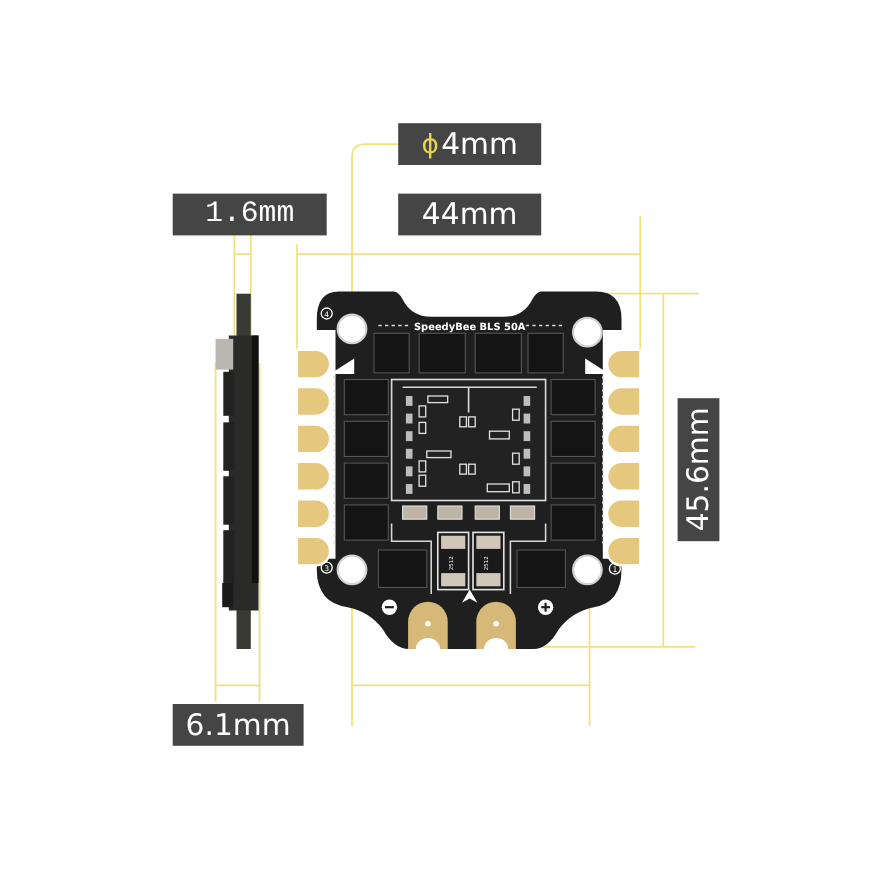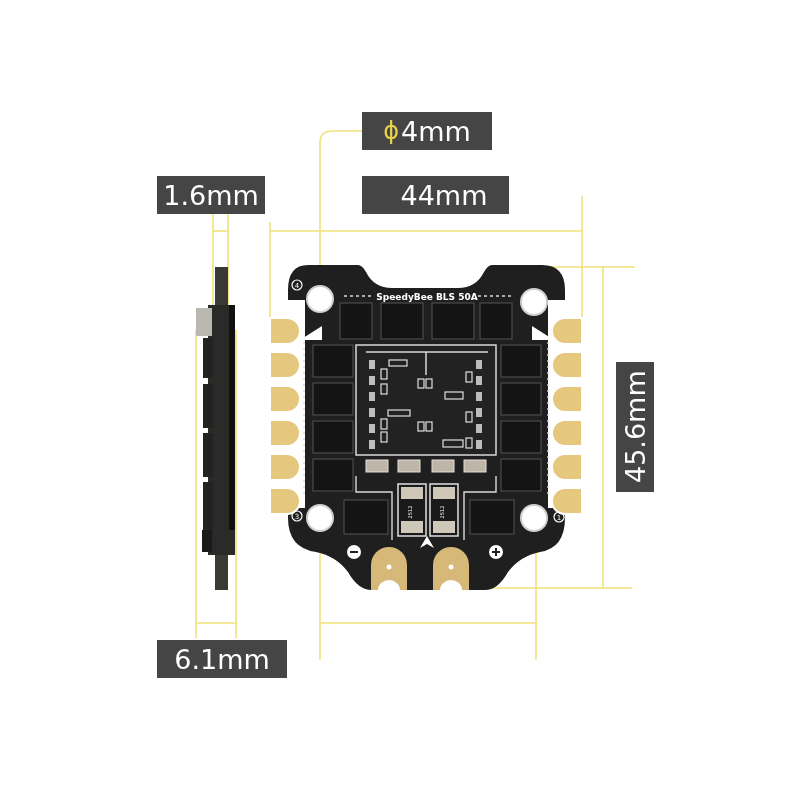--- a/index.html
+++ b/index.html
@@ -217,21 +217,21 @@
         <text x="444" y="512" transform="rotate(-90 444 512)">2512</text>
       </g>
     </g>
   </svg>
 
   <div class="label" style="left:362px; top:112px; width:130px; height:38px;">
     <span class="phi">ϕ</span>
     <span>4mm</span>
   </div>
 
-  <div class="label" style="left:362px; top:176px; width:130px; height:38px;padding-left:17px;">44mm</div>
-
-  <div class="label" style="left:157px; top:176px; width:108px; height:38px;">1.6mm</div>
+  <div class="label" style="left:362px; top:176px; width:130px; height:38px;">44mm</div>
+
+  <div class="label" style="left:157px; top:176px; width:140px; height:38px;font-family:Liberation Mono, monospace;">1.6mm</div>
 
   <div class="label vertical" style="left:616px; top:362px; width:38px; height:130px;">45.6mm</div>
 
-  <div class="label" style="left:157px; top:640px; width:130px; height:38px;">6.1mm</div>
+  <div class="label" style="left:157px; top:640px; width:119px; height:38px;">6.1mm</div>
 
 </div>
 
 </body></html>

